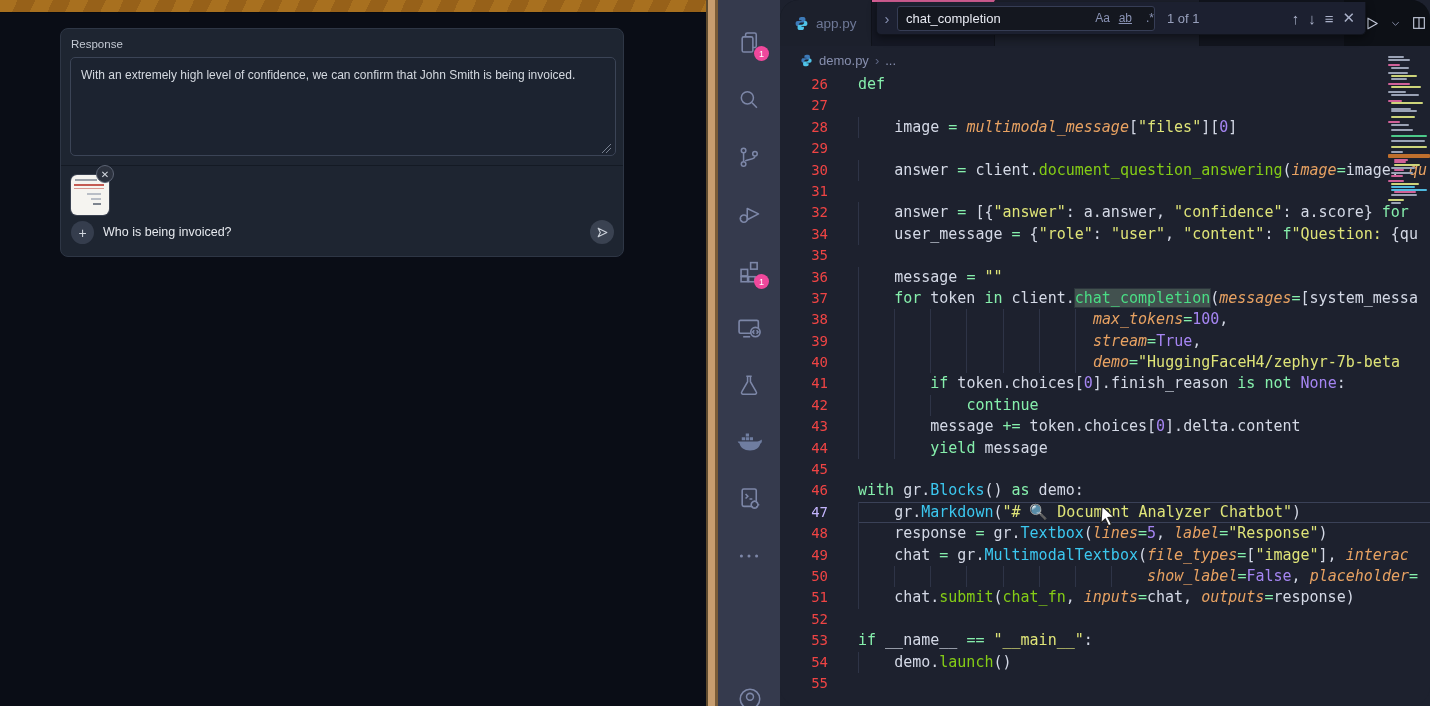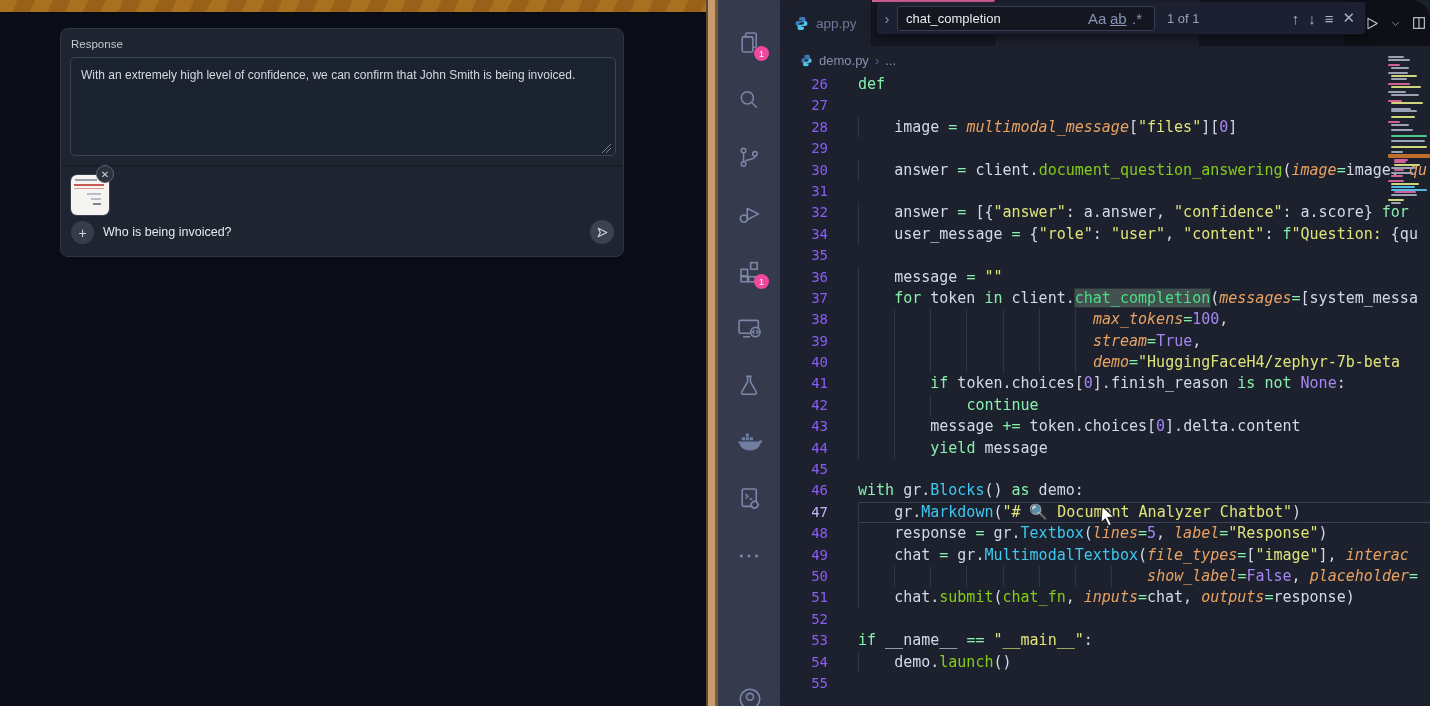--- a/index.html
+++ b/index.html
@@ -75,21 +75,21 @@
   .tab-actions svg { cursor:pointer; }
 
   
   .breadcrumb { height:28px; display:flex; align-items:center; gap:6px; padding-left:20px;
     font-size:13px; color:#878fae; }
   .breadcrumb .sep { color:#5d6582; font-size:13px; }
 
   
   .code { position:relative; font-family:"DejaVu Sans Mono", monospace; font-size:15px; }
   .cl { display:flex; height:21.4px; line-height:21.4px; white-space:pre; }
-  .ln { width:78px; flex:none; text-align:right; padding-right:30px; color:#8b5cf6; font-size:14px; }
+  .ln { width:78px; flex:none; text-align:right; padding-right:30px; color:#ef4444; font-size:14px; }
   .cl.current .ln { color:#c4b5fd; }
   .cc { flex:1; color:#d4d9e6; overflow:hidden; }
   .cl.current .cc { box-shadow:inset 0 1px 0 #3a4157, inset 0 -1px 0 #3a4157; }
   .ind { display:inline-block; height:21.4px; vertical-align:top;
     background:repeating-linear-gradient(90deg,#2e3447 0 1px,transparent 1px 36.14px); }
   .tk-k { color:#86efac; }
   .tk-f { color:#84cc16; }
   .tk-c { color:#3cc8f0; }
   .tk-s { color:#dfe478; }
   .tk-p { color:#e8a262; font-style:italic; }
@@ -103,21 +103,21 @@
   .mrow { height:2px; margin-bottom:0.72px; border-radius:1px; }
 
   
   .find { position:absolute; left:96px; top:2px; width:490px; height:33px; background:#1c2030;
     border:1px solid #11141d; border-top:none; border-radius:0 0 5px 5px;
     box-shadow:0 3px 8px rgba(0,0,0,.45); display:flex; align-items:center; z-index:30; }
   .find-chevron { width:20px; text-align:center; color:#8a93b5; font-size:15px; cursor:pointer; }
   .find-input { position:relative; width:258px; height:25px; background:#14171f;
     border:1px solid #363d55; border-radius:3px; display:flex; align-items:center; }
   .find-query { padding-left:8px; font-size:13px; color:#e8eaf2; flex:1; }
-  .find-toggle { width:22px; text-align:left; color:#8a93b5; font-size:15px; cursor:pointer; flex:none; }
+  .find-toggle { width:22px; text-align:right; color:#8a93b5; font-size:12px; cursor:pointer; flex:none; }
   .find-toggle.u { text-decoration:underline; }
   .results { margin-left:12px; font-size:13px; color:#98a0bc; }
   .find-nav { margin-left:auto; display:flex; align-items:center; gap:9px; padding-right:10px; }
   .find-nav span { color:#aab1c9; font-size:15px; cursor:pointer; }
 
   .mouse-cursor { position:absolute; left:318px; top:504px; z-index:40; pointer-events:none; }
 </style>
 </head>
 <body>
 

